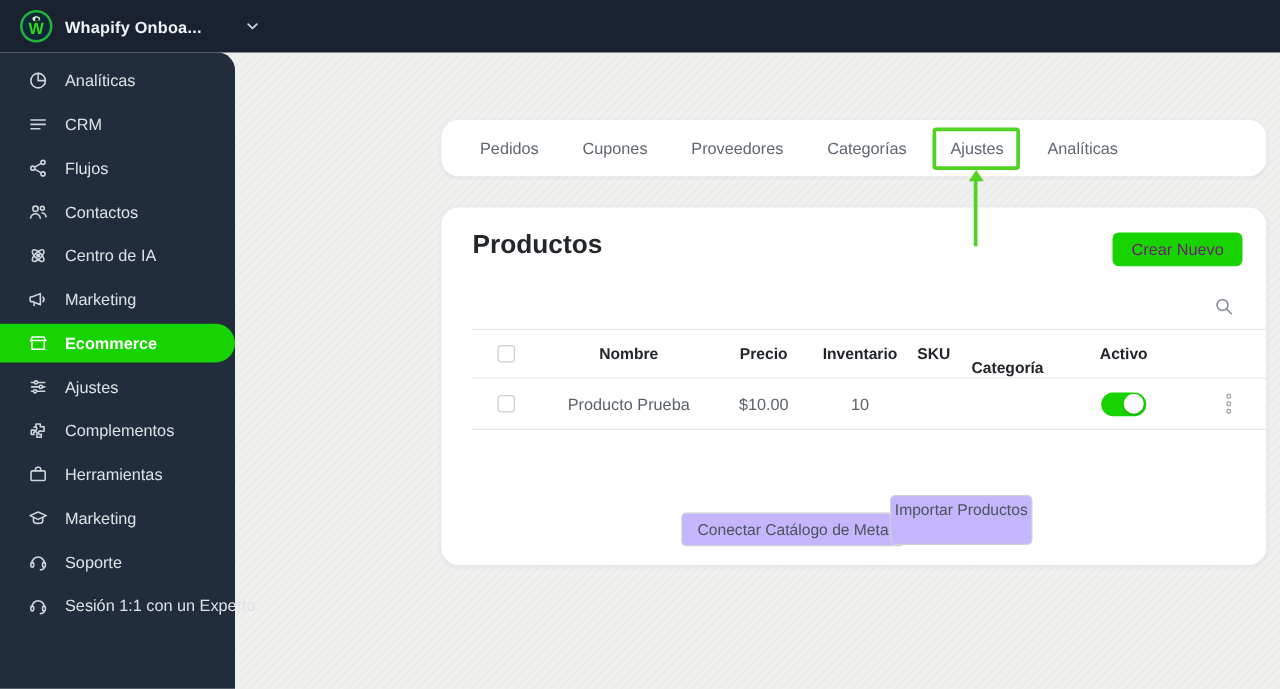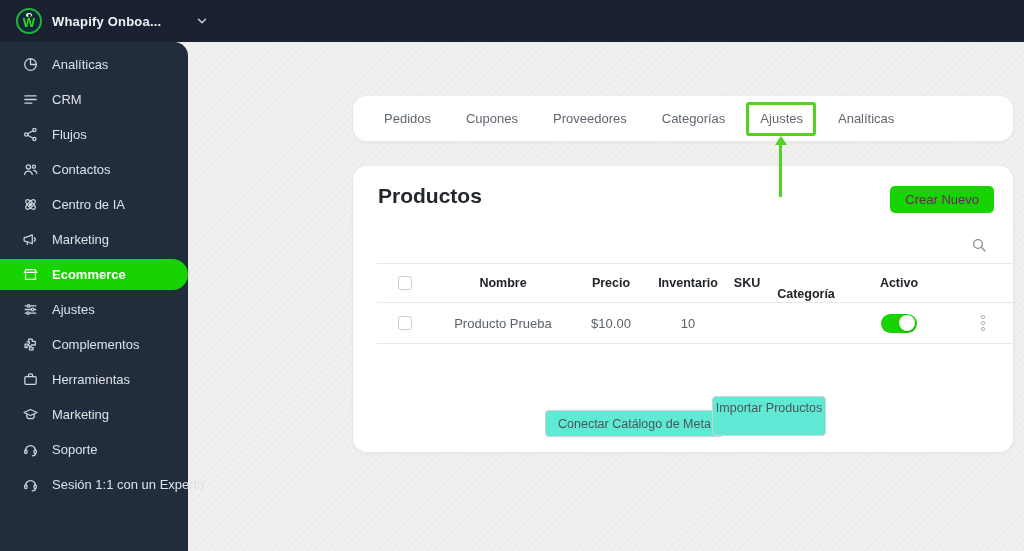--- a/index.html
+++ b/index.html
@@ -124,21 +124,21 @@
   .toggle.on { background:var(--green); }
   .toggle .knob {
     position:absolute; top:1.5px; left:2px; width:16px; height:16px; border-radius:50%; background:#fff;
     box-shadow:0 1px 2px rgba(0,0,0,.25); transition:left .1s;
   }
   .toggle.on .knob { left:18px; }
   .dots { display:flex; flex-direction:column; gap:2.5px; cursor:pointer; padding:4px; }
   .dots i { width:3.5px; height:3.5px; border-radius:50%; border:1px solid #9aa1a8; display:block; }
 
   .footer-btn {
-    position:absolute; background:#5eead4; border:1px solid #ccd2d8; border-radius:4px;
+    position:absolute; background:#c4b5fd; border:1px solid #ccd2d8; border-radius:4px;
     color:#4c545c; font-size:12.5px; font-family:inherit; cursor:pointer; white-space:nowrap;
   }
   .btn-meta { left:192px; top:244px; height:27px; padding:0 12px;text-align:center; }
   .btn-import { left:359px; top:230px; height:40px; width:114px; padding:4px 6px 0; text-align:center; vertical-align:top; display:flex; justify-content:center; align-items:flex-start; }
 </style>
 </head>
 <body>
 
 <div class="top-header">
   <div class="logo">

